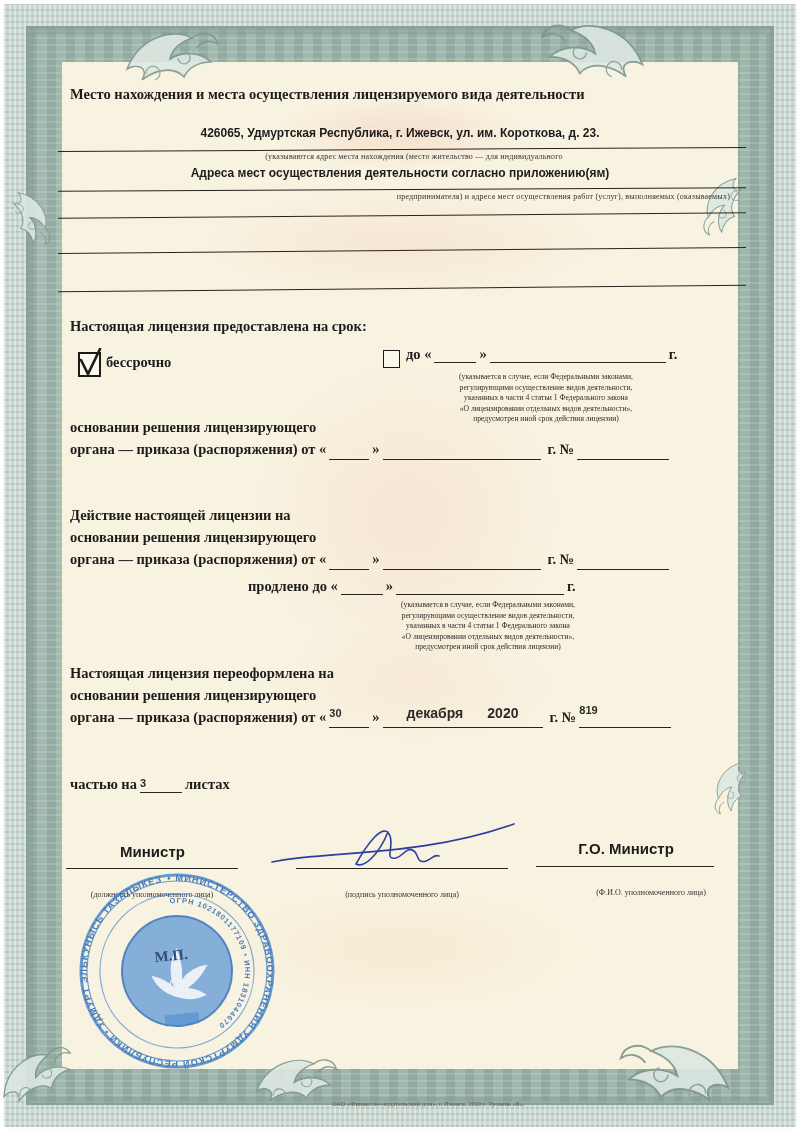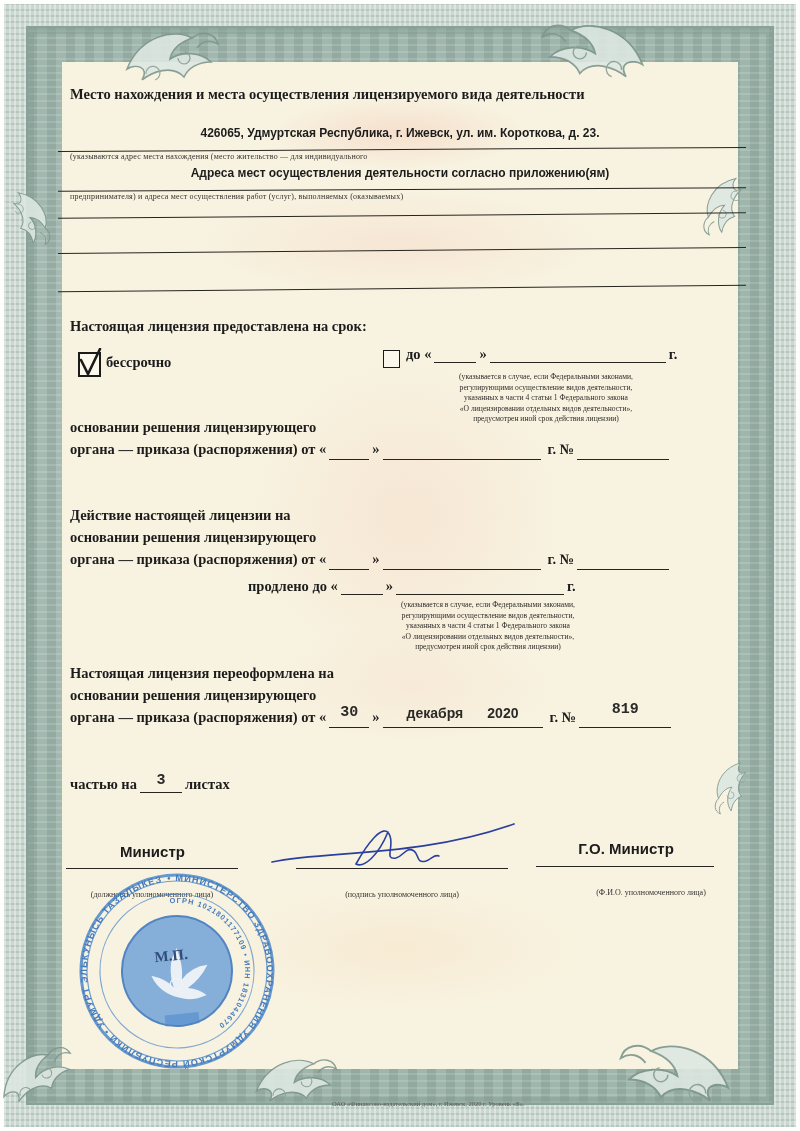--- a/index.html
+++ b/index.html
@@ -25,22 +25,22 @@
   .content{position:absolute;inset:0;z-index:5;}
   
   .abs{position:absolute;}
   .h-bold{font-weight:700;font-size:14.5px;}
   .sans-bold{font-family:"Liberation Sans",sans-serif;font-weight:700;font-size:12px;}
   .caption{font-size:8px;color:#33312e;letter-spacing:.2px;}
   .note{font-size:7.6px;line-height:10.5px;text-align:center;color:#2e2c29;}
   .rule{position:absolute;border-top:1.3px solid #26241f;height:0;}
   .fill-row{display:flex;align-items:flex-end;font-weight:700;font-size:14.5px;white-space:nowrap;}
   .blank{display:inline-block;border-bottom:1.3px solid #26241f;height:16px;position:relative;margin:0 3px;}
-  .typed{position:absolute;bottom:3px;left:0;width:100%;text-align:center;
-         font-family:Liberation Mono, monospace;font-weight:700;font-size:15px;color:#2a2a28;}
+  .typed{position:absolute;bottom:3px;left:0;width:100%;text-align:left;
+         font-family:Liberation Sans, sans-serif;font-weight:700;font-size:11px;color:#2a2a28;}
   .typed-pair{position:absolute;bottom:3px;left:0;width:100%;display:flex;justify-content:space-evenly;
          font-family:"Liberation Sans",sans-serif;font-weight:700;font-size:14px;color:#2a2a28;}
   .para{line-height:22px;font-weight:700;font-size:14.5px;}
   .cbx{position:absolute;border:2px solid #1d1b18;background:rgba(255,255,255,.4);}
   .sig-line-caption{position:absolute;text-align:center;font-size:8px;color:#33312e;margin-top:18px;}
   .ornament{position:absolute;z-index:4;opacity:.9;}
   .stamp-wrap{position:absolute;left:72px;top:866px;width:210px;height:210px;z-index:6;
               transform:rotate(-6deg);opacity:.88;}
   .imprint{position:absolute;font-size:6.5px;color:#5a5750;z-index:6;}
 </style>
@@ -85,25 +85,25 @@
   <svg class="ornament" style="left:616px;top:1024px;width:118px;height:92px;transform:scaleX(-1)" viewBox="0 0 100 60">
       <use href="#flourish"></use>
     </svg>
 
   <div class="content">
 
     <div class="abs h-bold" style="left:70px;top:86px;width:665px">Место нахождения и места осуществления лицензируемого вида деятельности</div>
 
     <div class="abs sans-bold" style="left:70px;top:126px;width:660px;text-align:center">426065, Удмуртская Республика, г. Ижевск, ул. им. Короткова, д. 23.</div>
     <div class="rule" style="left:58px;top:149px;width:688px;transform:rotate(-0.35deg)"></div>
-    <div class="abs caption" style="left:70px;top:152px;width:660px;">(указываются адрес места нахождения (место жительство — для индивидуального</div>
+    <div class="abs caption" style="left:84px;top:152px;width:660px;text-align:center">(указываются адрес места нахождения (место жительство — для индивидуального</div>
 
     <div class="abs sans-bold" style="left:70px;top:166px;width:660px;text-align:center">Адреса мест осуществления деятельности согласно приложению(ям)</div>
     <div class="rule" style="left:58px;top:189px;width:688px;transform:rotate(-0.3deg)"></div>
-    <div class="abs caption" style="left:70px;top:192px;width:660px;text-align:left">предпринимателя) и адреса мест осуществления работ (услуг), выполняемых (оказываемых)</div>
+    <div class="abs caption" style="left:70px;top:192px;width:660px;text-align:right">предпринимателя) и адреса мест осуществления работ (услуг), выполняемых (оказываемых)</div>
 
     <div class="rule" style="left:58px;top:215px;width:688px;transform:rotate(-0.45deg)"></div>
     <div class="rule" style="left:58px;top:250px;width:688px;transform:rotate(-0.5deg)"></div>
     <div class="rule" style="left:58px;top:288px;width:688px;transform:rotate(-0.55deg)"></div>
 
     <div class="abs h-bold" style="left:70px;top:318px;width:600px">Настоящая лицензия предоставлена на срок:</div>
 
     <div class="cbx" style="left:78px;top:352px;width:19px;height:21px">
       <svg style="position:absolute;left:-2px;top:-6px" width="26" height="30" viewBox="0 0 26 30">
         <polyline points="3,12 10,26 22,1" fill="none" stroke="#1d1b18" stroke-width="2.6" stroke-linecap="round"></polyline>

